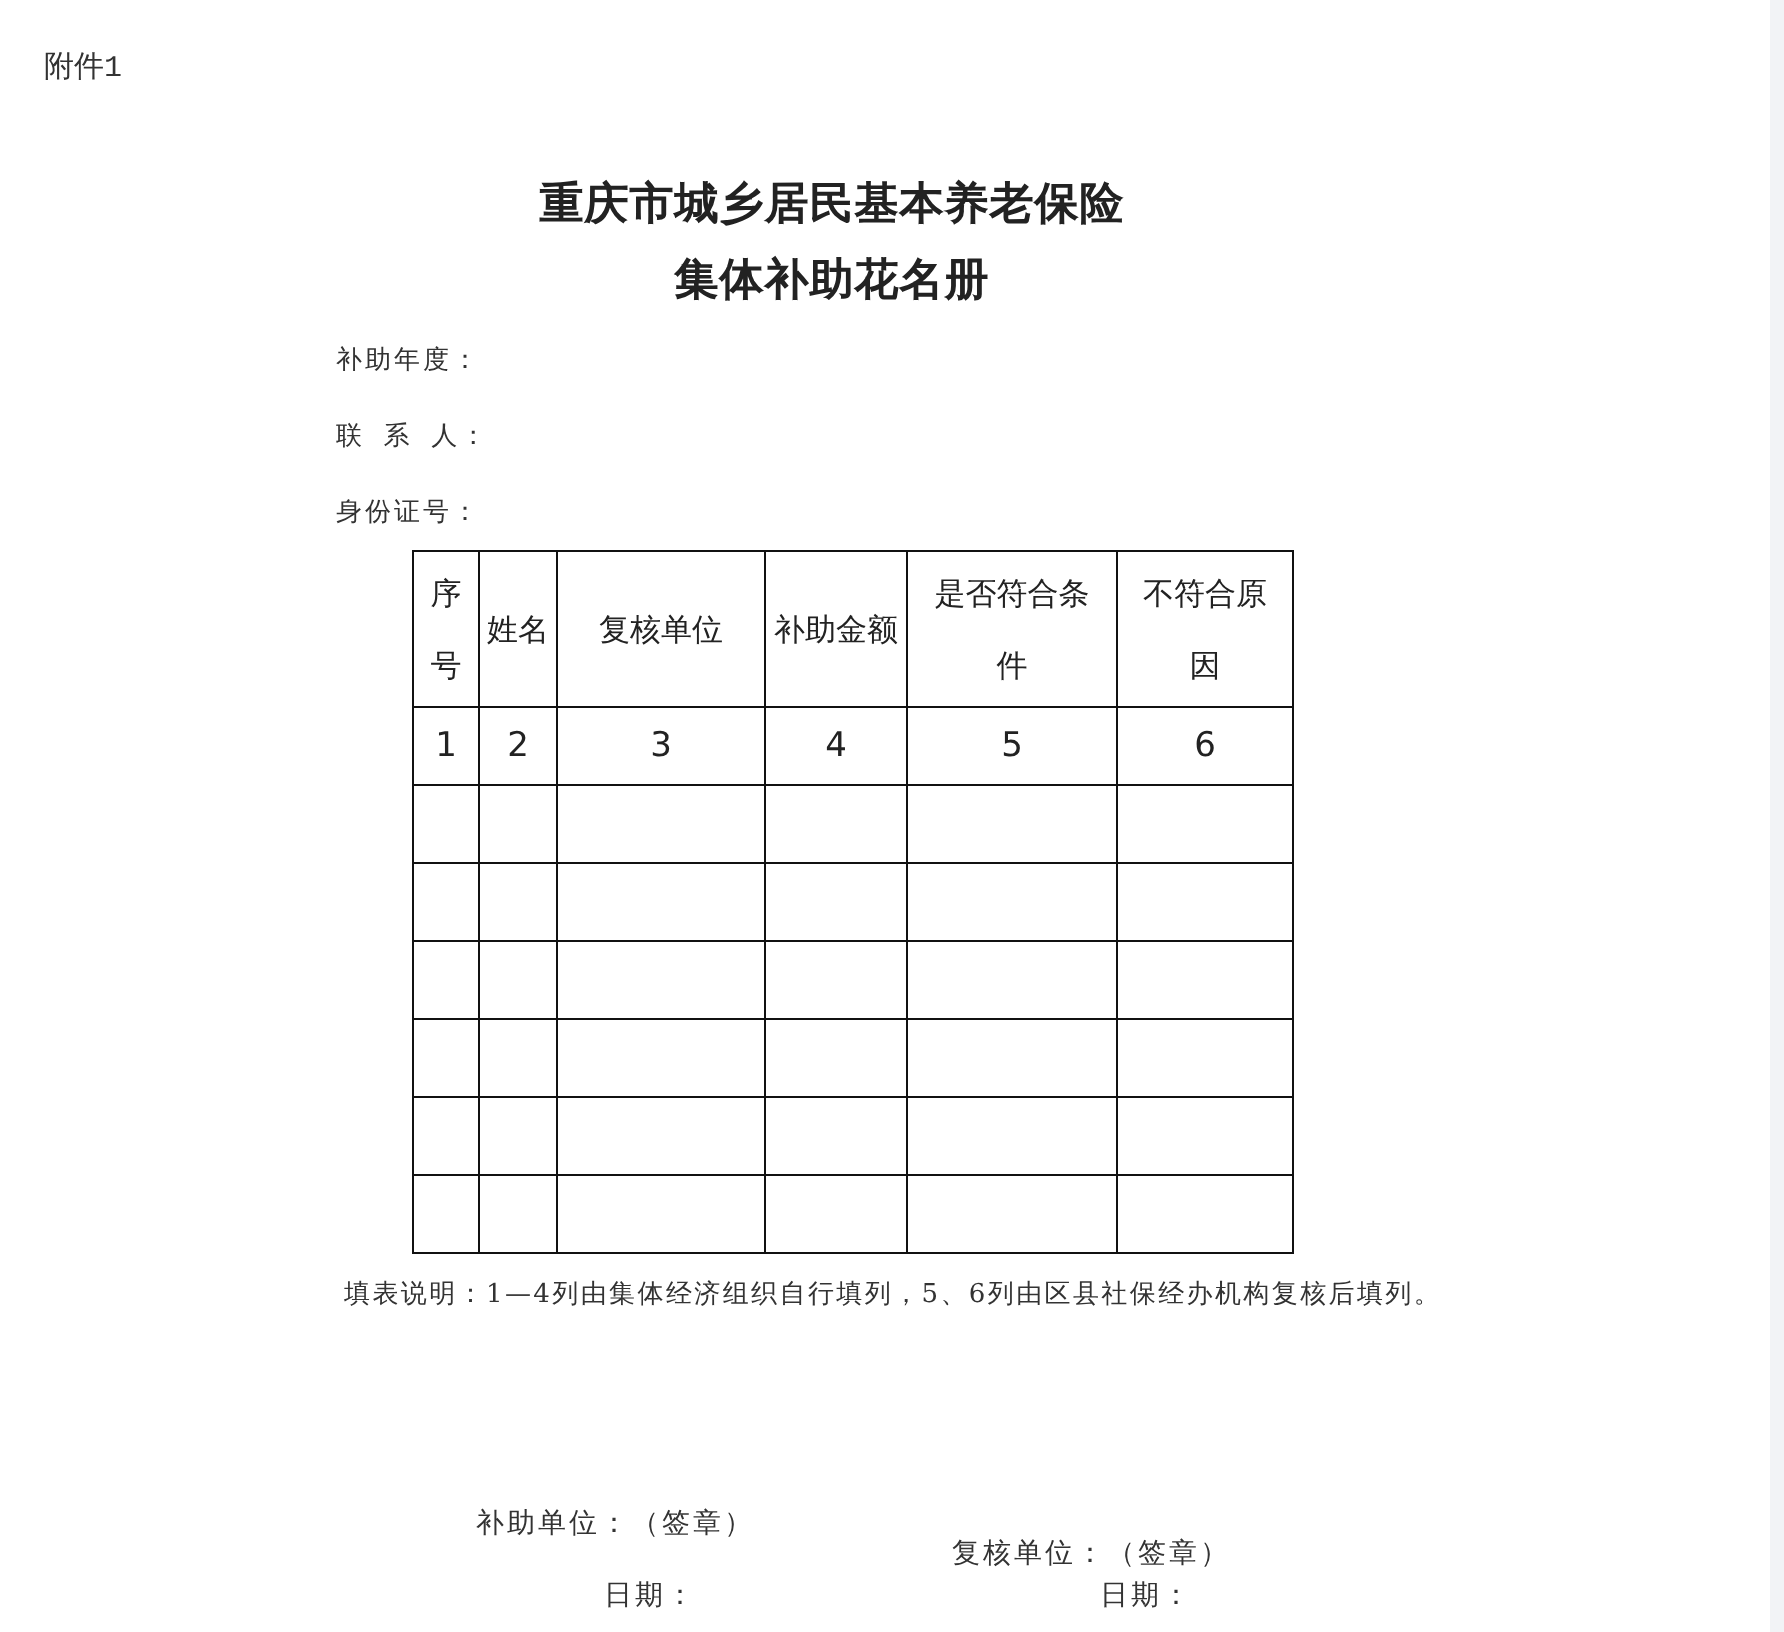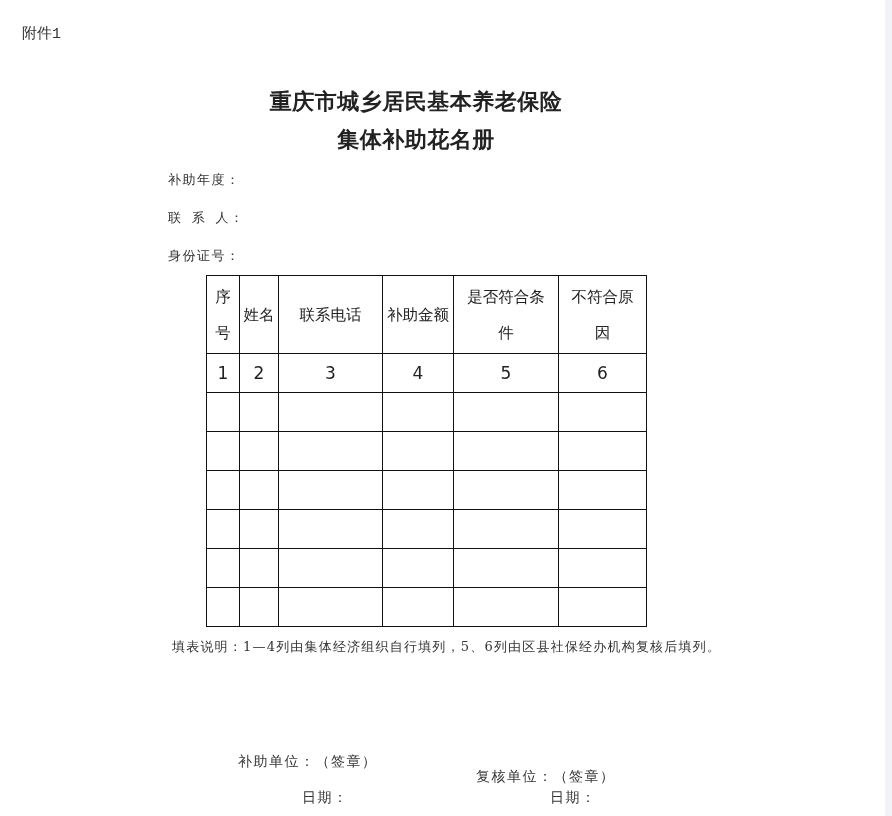--- a/index.html
+++ b/index.html
@@ -40,21 +40,21 @@
       <col style="width:39px">
       <col style="width:104px">
     <col style="width:71px">
       <col style="width:105px">
       <col style="width:88px">
   </colgroup>
   <tbody>
       <tr class="hdr">
     <th><span>序</span><br><span>号</span></th>
     <th><span>姓名</span></th>
-    <th><span>联系电话</span></th>
+    <th><span>复核单位</span></th>
     <th><span>补助金额</span></th>
     <th><span>是否符合条</span><br><span>件</span></th>
     <th><span>不符合原</span><br><span>因</span></th>
   </tr>
   <tr class="nums">
     <td>1</td>
     <td>2</td>
     <td>3</td>
     <td>4</td>
     <td>5</td>

